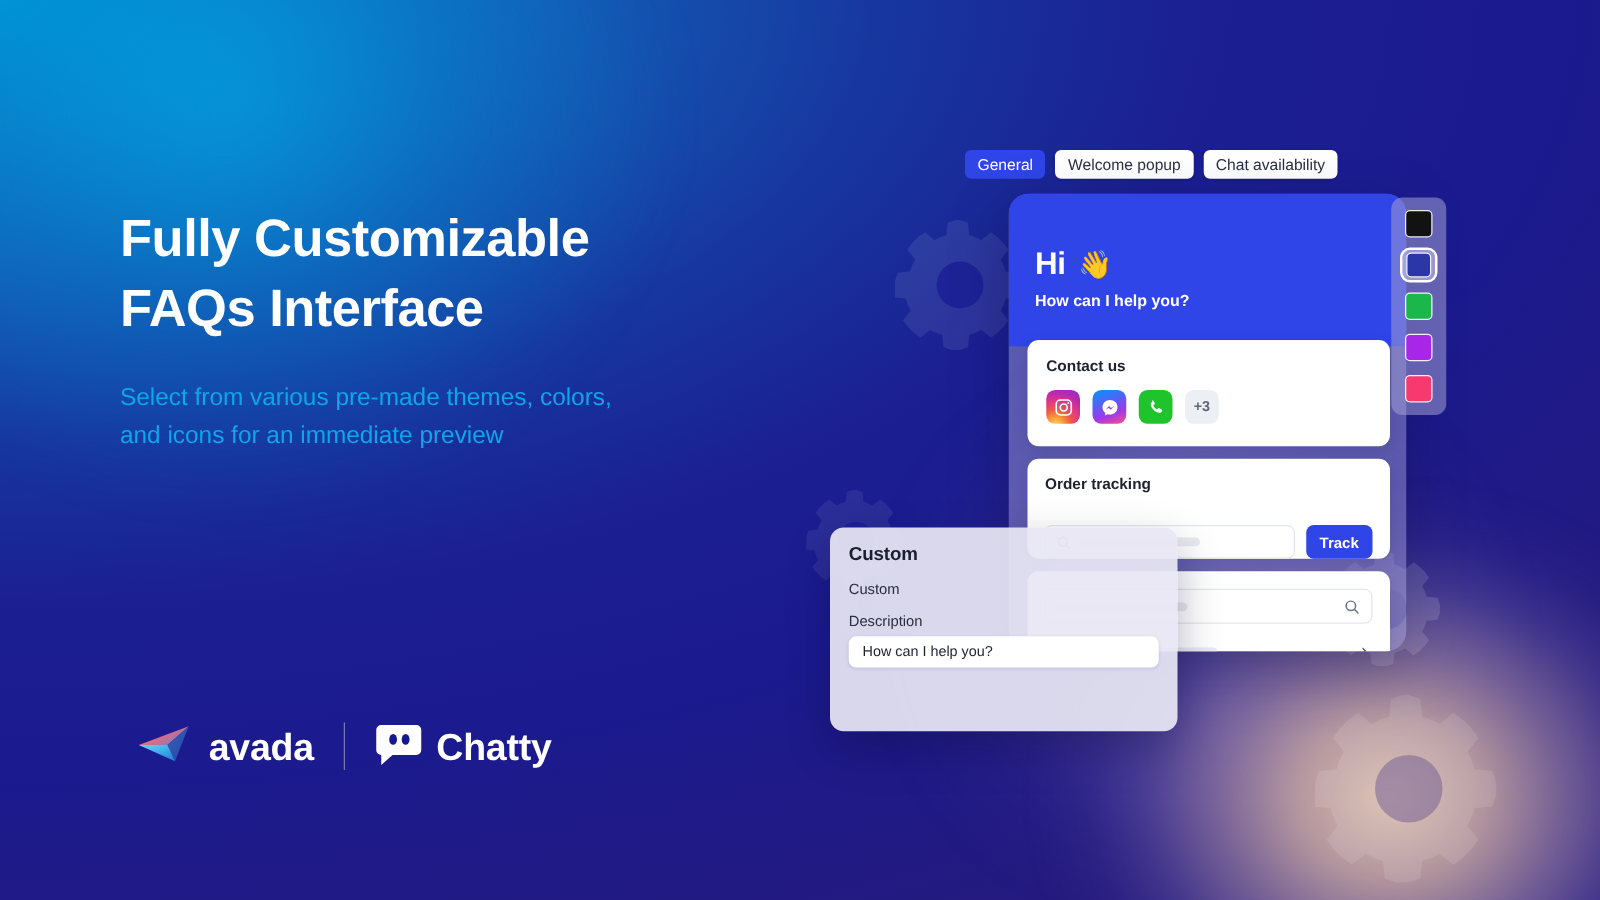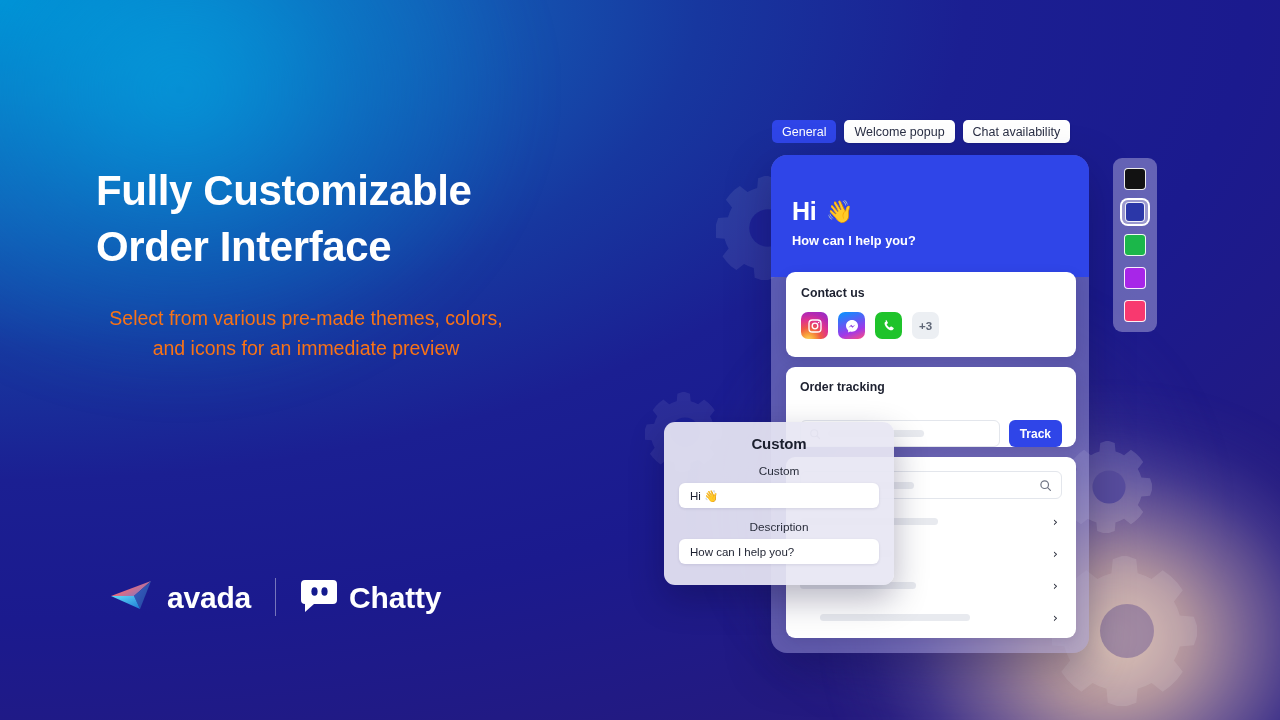--- a/index.html
+++ b/index.html
@@ -87,22 +87,21 @@
     letter-spacing: -0.4px;
     color: #ffffff;
   }
   .subcopy {
     position: absolute;
     left: 96px; top: 304px;
     width: 420px;
     font-size: 19.5px;
     line-height: 29.5px;
     font-weight: 400;
-    color: #f97316;
-    text-align: center;
+    color: #0ea5e9;
   }
 
   
   .brand-row {
     position: absolute;
     left: 110px; top: 578px;
     display: flex;
     gap: 18px;
   }
   .brand { display: flex; align-items: center; gap: 11px; }
@@ -140,22 +139,22 @@
   .tab.active {
     background: #2f45e8;
     color: #ffffff;
     font-weight: 500;
     box-shadow: none;
   }
 
   
   .widget-frame {
     position: absolute;
-    left: 771px; top: 155px;
-    width: 318px; height: 498px;
+    left: 807px; top: 155px;
+    width: 318px; height: 366px;
     border-radius: 16px;
     background: rgba(150,146,206,0.52);
     box-shadow: 0 16px 44px rgba(12,10,60,0.34);
     padding: 0;
     overflow: hidden;
   }
   .widget-header {
     position: absolute;
     left: 0; top: 0;
     width: 318px; height: 122px;
@@ -267,27 +266,26 @@
     color: #2b2f3d;
     font-size: 13px;
     line-height: 1;
     font-family: "DejaVu Sans", sans-serif;
   }
 
   
   .custom-panel {
     position: absolute;
     left: 664px; top: 422px;
-    width: 230px; height: 163px;
+    width: 278px; height: 163px;
     border-radius: 11px;
     background: rgba(231,230,243,0.93);
     box-shadow: 0 14px 34px rgba(10,8,50,0.30);
     padding: 13px 15px 0 15px;
     overflow: hidden;
-    text-align: center;
   }
   .custom-title {
     font-size: 15px;
     font-weight: 700;
     color: #1b1f2e;
     letter-spacing: -0.1px;
   }
   .custom-label {
     font-size: 11.8px;
     font-weight: 400;
@@ -364,21 +362,21 @@
   </div>
   <div class="gear gear-d">
     <svg width="150" height="150" viewBox="0 0 100 100">
       <path fill="rgba(255,255,255,0.11)" d="M50 0l6.2 2.1.9 9.4a39 39 0 0 1 9.3 3.9l7.4-5.9 5.2 3.8 4.4 4.4 3.8 5.2-5.9 7.4a39 39 0 0 1 3.9 9.3l9.4.9 2.1 6.2v6.6l-2.1 6.2-9.4.9a39 39 0 0 1-3.9 9.3l5.9 7.4-3.8 5.2-4.4 4.4-5.2 3.8-7.4-5.9a39 39 0 0 1-9.3 3.9l-.9 9.4-6.2 2.1h-6.6l-6.2-2.1-.9-9.4a39 39 0 0 1-9.3-3.9l-7.4 5.9-5.2-3.8-4.4-4.4-3.8-5.2 5.9-7.4a39 39 0 0 1-3.9-9.3l-9.4-.9L0 53.3v-6.6l2.1-6.2 9.4-.9a39 39 0 0 1 3.9-9.3L9.5 22.9l3.8-5.2 4.4-4.4 5.2-3.8 7.4 5.9a39 39 0 0 1 9.3-3.9l.9-9.4L46.7 0z"></path>
       <circle cx="50" cy="50" r="18" fill="rgba(120,98,150,0.55)"></circle>
     </svg>
   </div>
 
   <h1 class="headline">
     <span>Fully Customizable</span><br>
-    <span>Order Interface</span>
+    <span>FAQs Interface</span>
   </h1>
   <p class="subcopy">Select from various pre-made themes, colors, and icons for an immediate preview</p>
 
   <div class="brand-row">
     <div class="brand">
       <span>
         <svg width="46" height="34" viewBox="0 0 46 34">
           <defs>
             <linearGradient id="av1" x1="0" y1="0" x2="1" y2="0.7">
               <stop offset="0" stop-color="#f6a39c"></stop>
@@ -490,21 +488,20 @@
       <div class="faq-item">
         <div class="skel" style="width:150px;margin-left:20px"></div>
         <span class="chev">›</span>
       </div>
     </div>
   </div>
 
   <div class="custom-panel">
     <div class="custom-title">Custom</div>
     <div class="custom-label">Custom</div>
-    <div class="custom-input">Hi 👋</div>
     <div class="custom-label">Description</div>
     <div class="custom-input">How can I help you?</div>
   </div>
 
   <div class="palette">
     <div class="swatch-wrap">
       <div class="swatch" id="sw0" style="background: rgb(18, 18, 18);"></div>
     </div>
     <div class="swatch-wrap selected">
       <div class="swatch" id="sw1" style="background: rgb(43, 55, 168);"></div>

